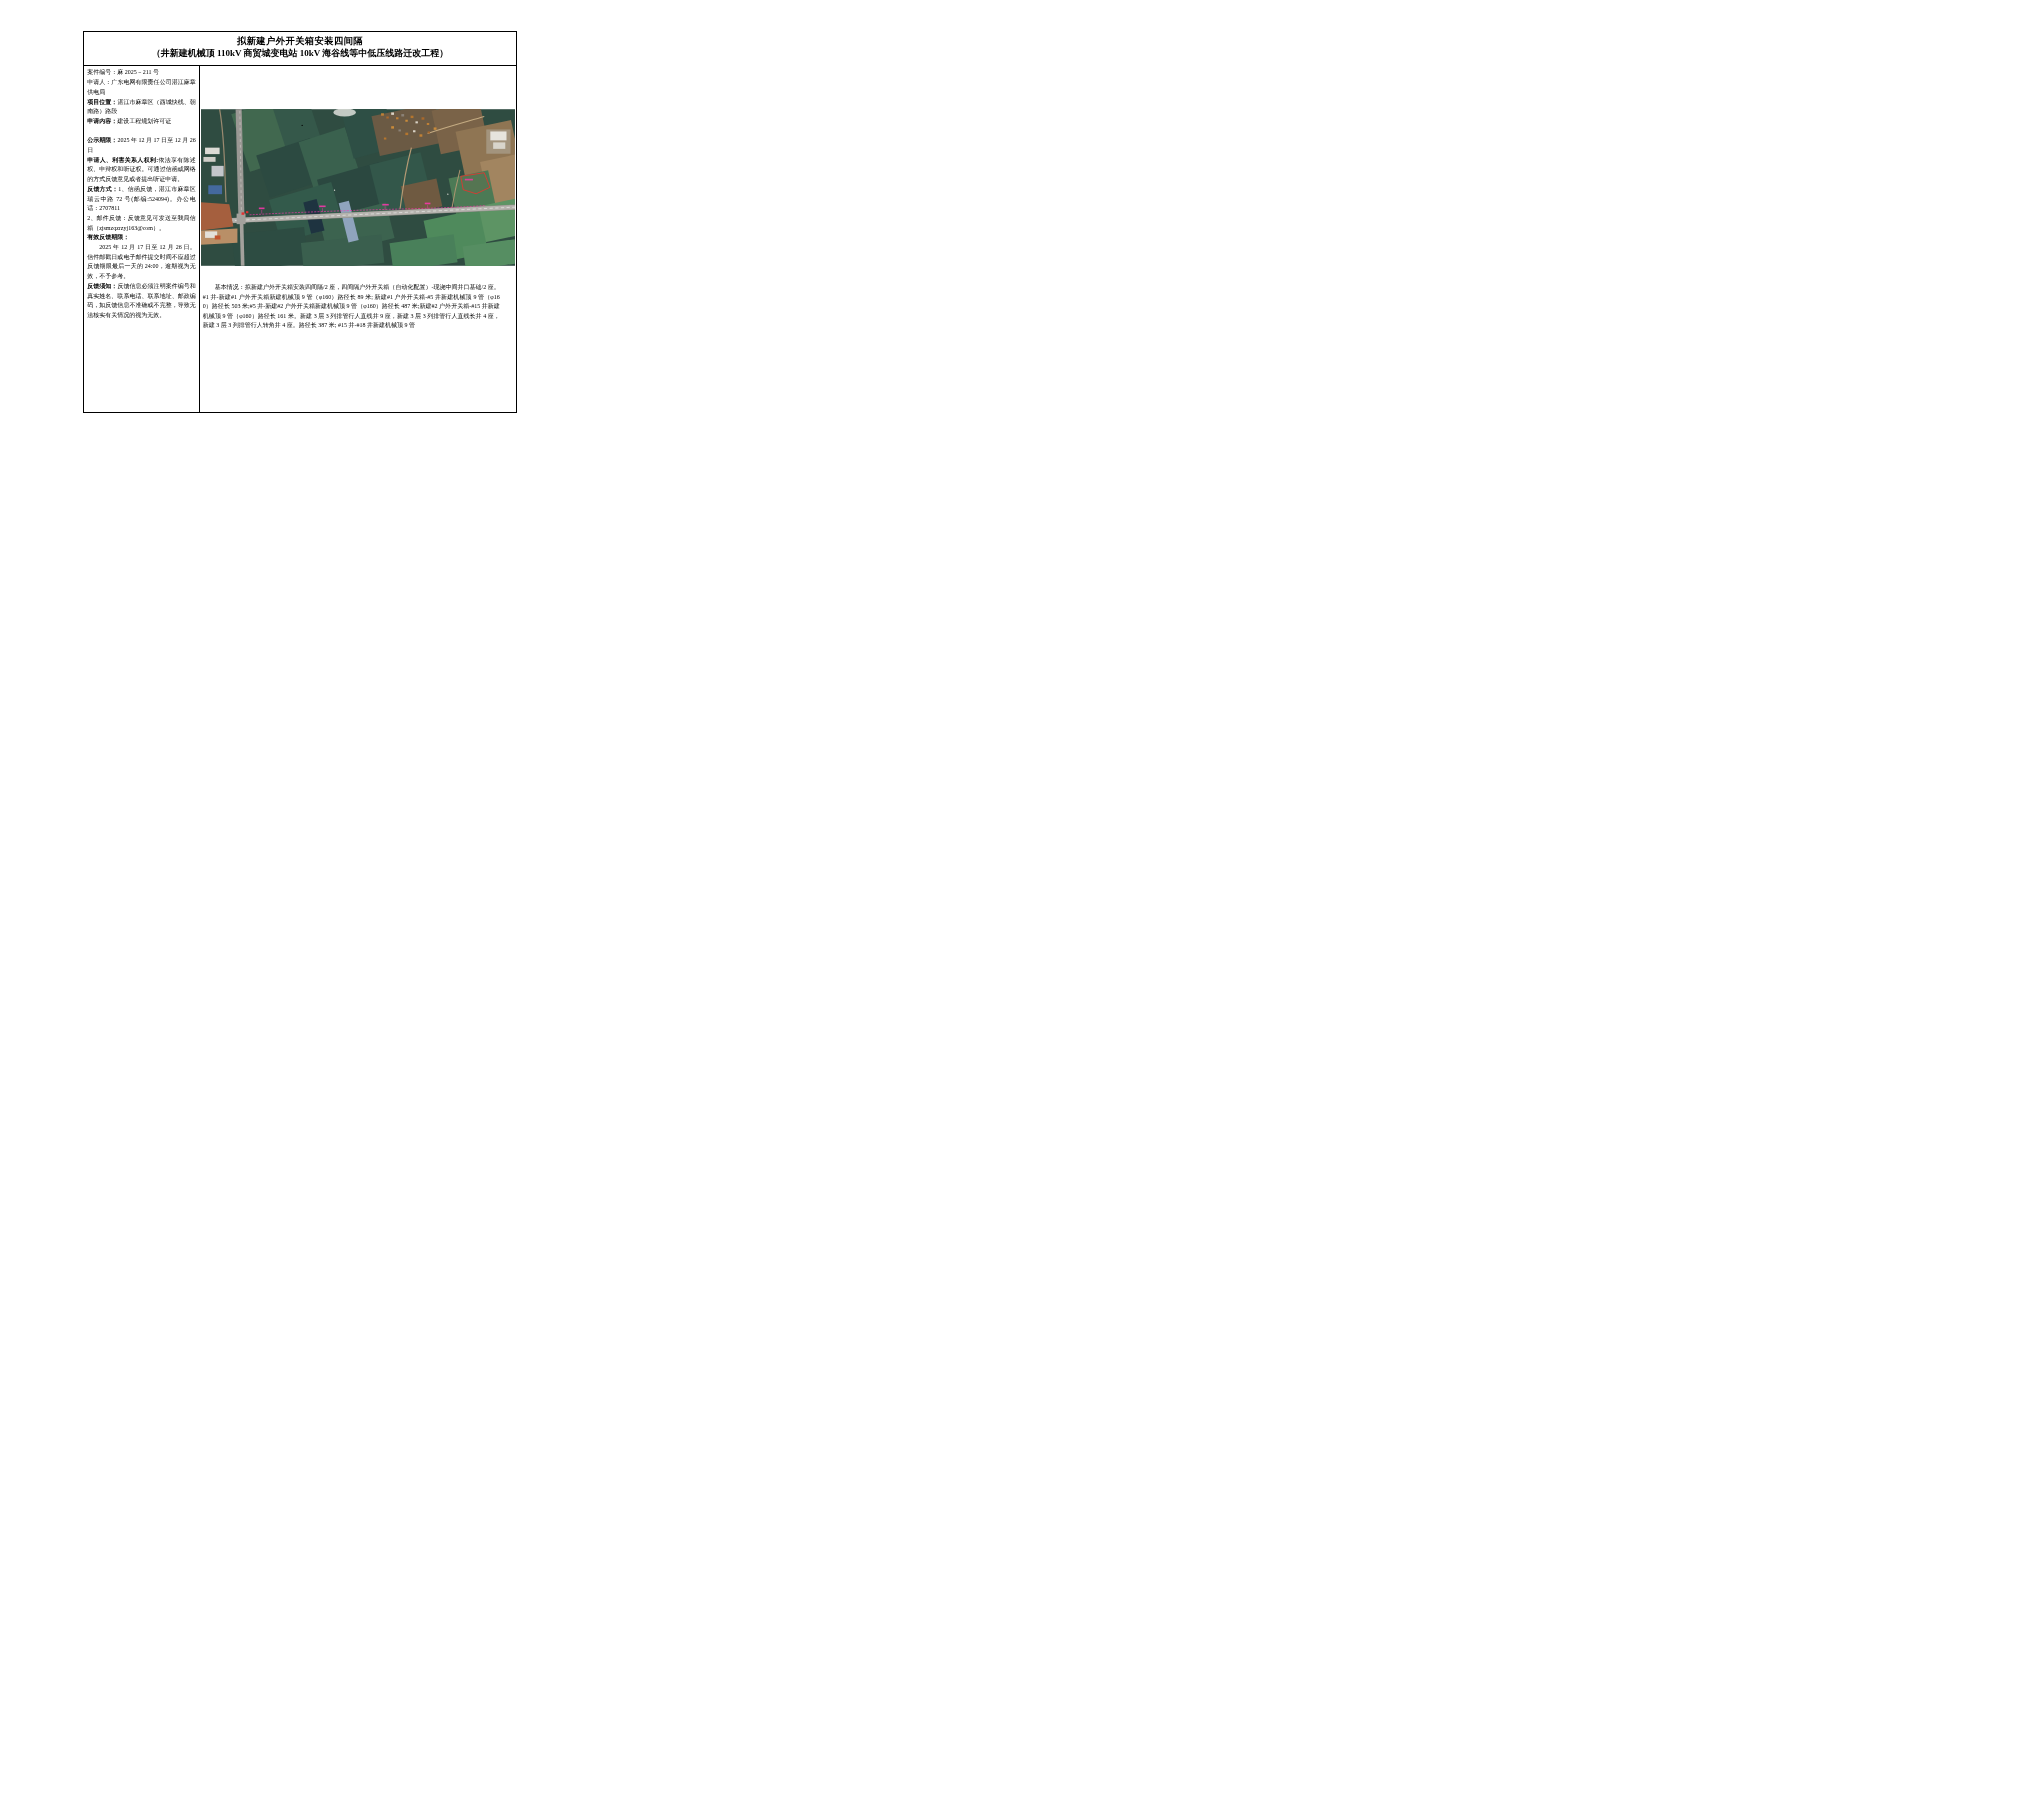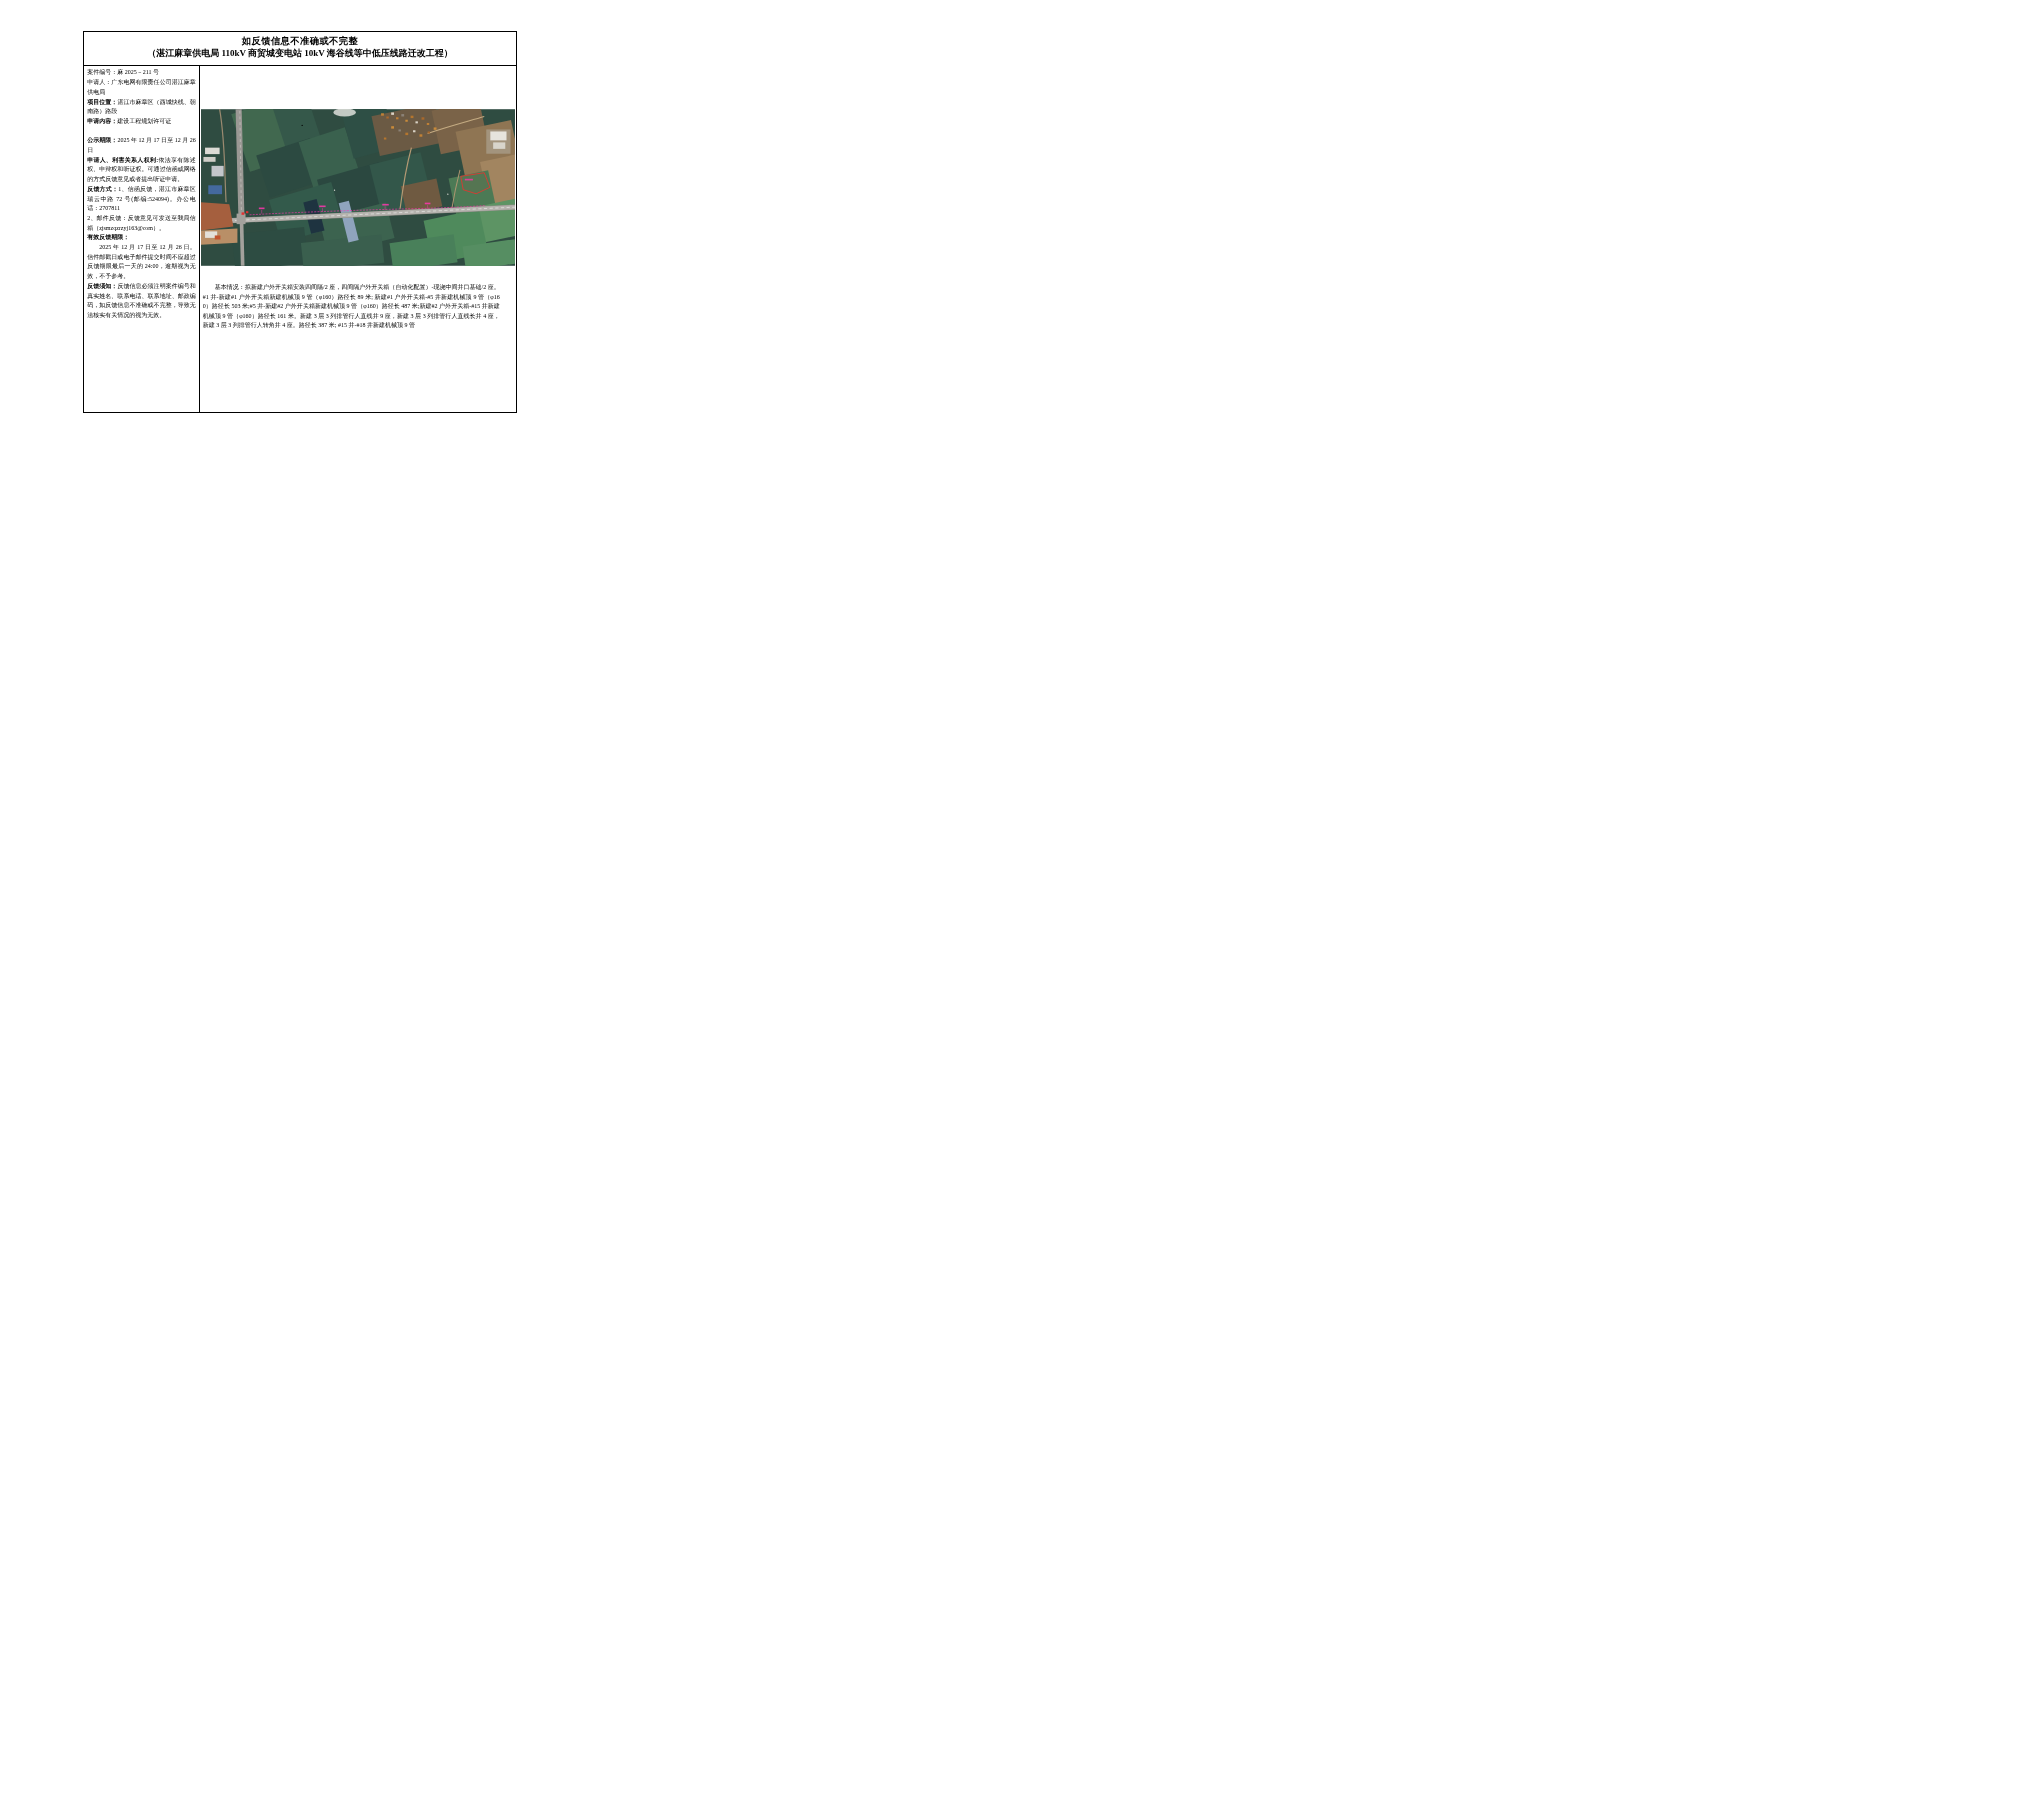--- a/index.html
+++ b/index.html
@@ -24,22 +24,22 @@
   .notice-para{position:absolute;left:2.8px;top:217px;width:297px;margin:0;
                font-size:6px;line-height:9.6px;text-align:justify;text-indent:2em;word-break:break-all;}
 </style>
 </head>
 <body>
 
 <div class="page">
   <div class="doc-table">
 
     <div class="title-block">
-      <div class="title-line1">如反馈信息不准确或不完整</div>
-      <div class="title-line2">（湛江麻章供电局 110kV 商贸城变电站 10kV 海谷线等中低压线路迁改工程）</div>
+      <div class="title-line1">拟新建户外开关箱安装四间隔</div>
+      <div class="title-line2">（井新建机械顶 110kV 商贸城变电站 10kV 海谷线等中低压线路迁改工程）</div>
     </div>
 
     <div class="body-row">
 
       <div class="left-col">
         <p><span class="lbl">案件编号：</span><span>麻 2025－211 号</span></p>
         <p><span class="lbl">申请人：</span><span>广东电网有限责任公司湛江麻章供电局</span></p>
         <p><span class="lbl b">项目位置：</span><span>湛江市麻章区（西城快线、朝南路）路段</span></p>
         <p><span class="lbl b">申请内容：</span><span>建设工程规划许可证</span></p>
         <p class="spacer"></p>

